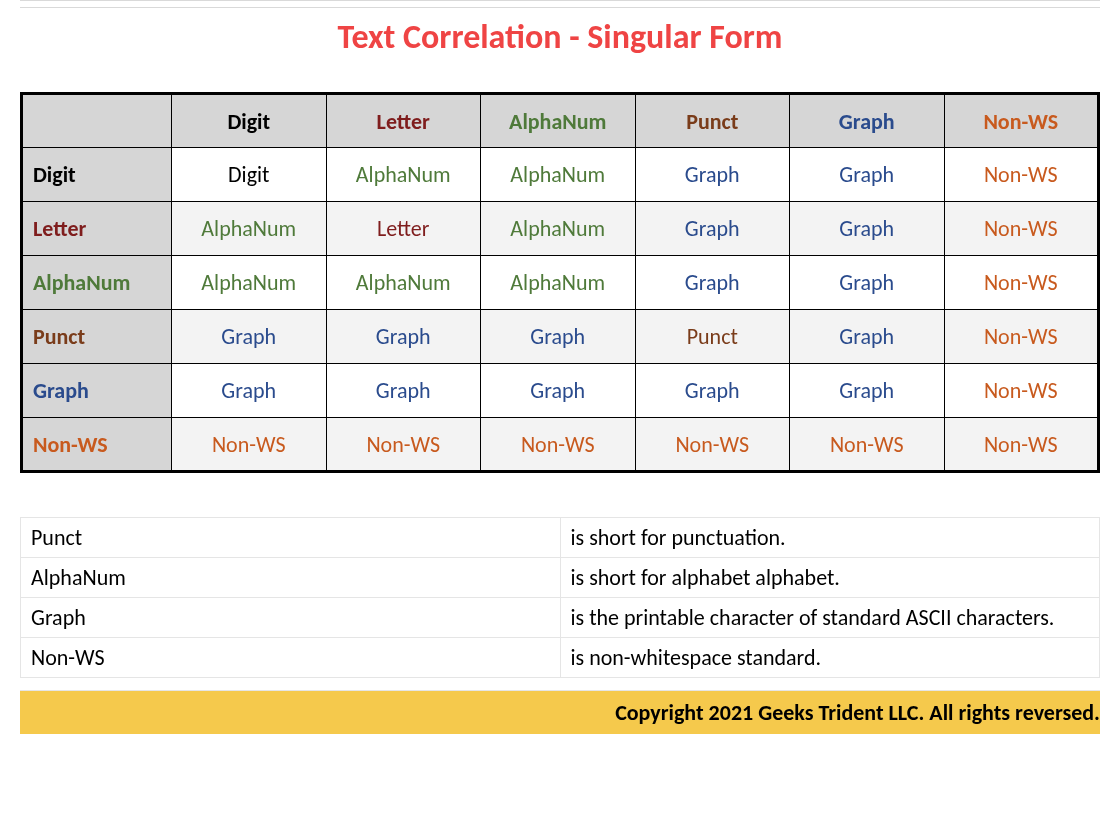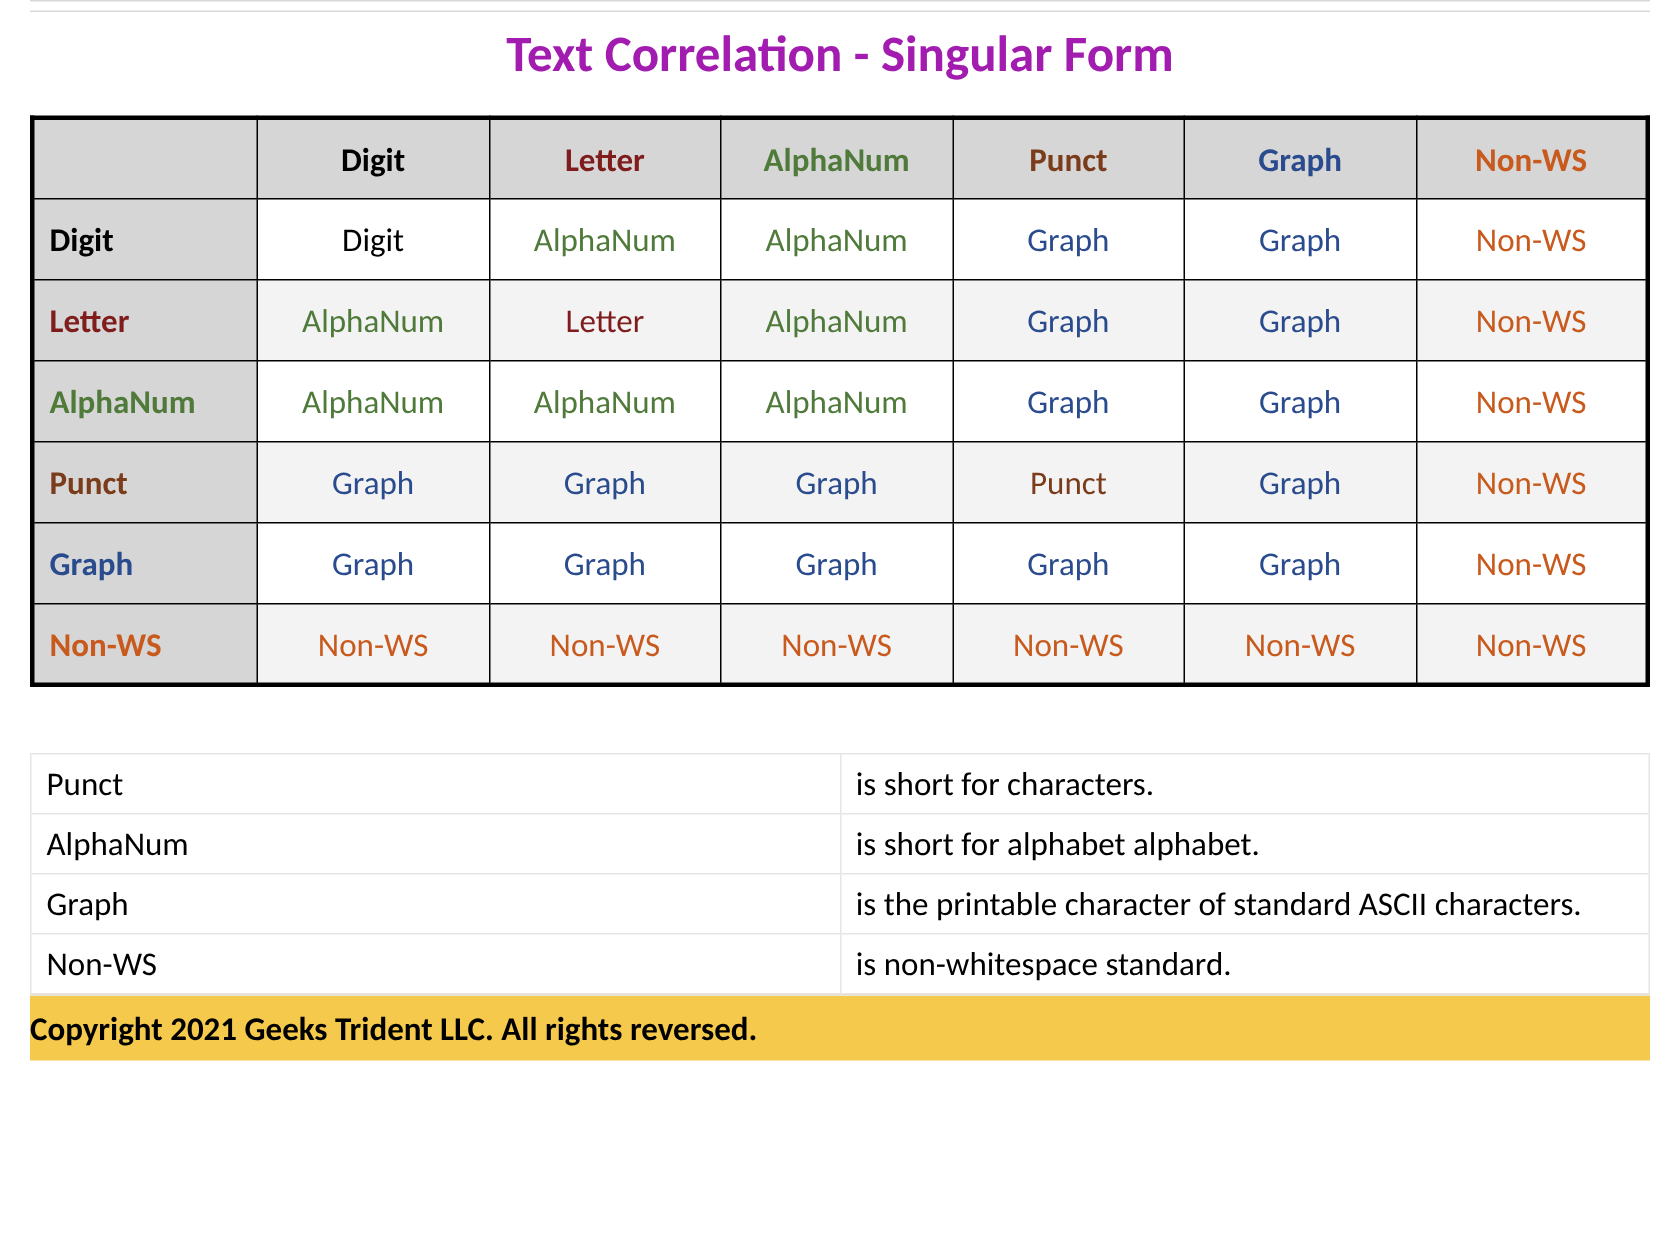--- a/index.html
+++ b/index.html
@@ -17,22 +17,22 @@
   .top-rule {
     border-top: 1px solid #d9d9d9;
     border-bottom: 1px solid #d9d9d9;
     height: 8px;
     margin: 0 0 8px;
   }
   .title {
     text-align: center;
     font-size: 34px;
     font-weight: 700;
-    color: #a21caf;
-    margin: 6px 0 20px;
+    color: #ef4444;
+    margin: 6px 0 35px;
   }
   table.corr {
     width: 1080px;
     border-collapse: collapse;
     border: 3px solid #000;
     margin: 0 auto 14px;
     table-layout: fixed;
   }
   table.corr th, table.corr td {
     border: 1px solid #000;
@@ -76,23 +76,23 @@
     padding: 4px 10px;
     height: 40px;
     vertical-align: middle;
     color: #000;
   }
   table.notes td.term { width: 160px; }
   table.notes td.spacer { border-left: none; border-right: none; border-top: none; height: 30px; }
 
   .copyright {
     width: 1080px;
-    margin: 0 auto;
+    margin: 12px auto;
     background: #f5c94c;
-    text-align: left;
+    text-align: right;
     font-size: 22px;
     font-weight: 700;
     color: #000;
     padding: 8px 0;
     border-top: 1px solid #e5e5e5;
   }
 </style>
 </head>
 <body>
 
@@ -171,21 +171,21 @@
       </tbody>
   </table>
 
   <table class="notes">
     <tbody>
         <tr>
           <td colspan="2" class="spacer"></td>
         </tr>
         <tr>
           <td class="term">Punct</td>
-          <td>is short for characters.</td>
+          <td>is short for punctuation.</td>
         </tr>
         <tr>
           <td class="term">AlphaNum</td>
           <td>is short for alphabet alphabet.</td>
         </tr>
         <tr>
           <td class="term">Graph</td>
           <td>is the printable character of standard ASCII characters.</td>
         </tr>
         <tr>

